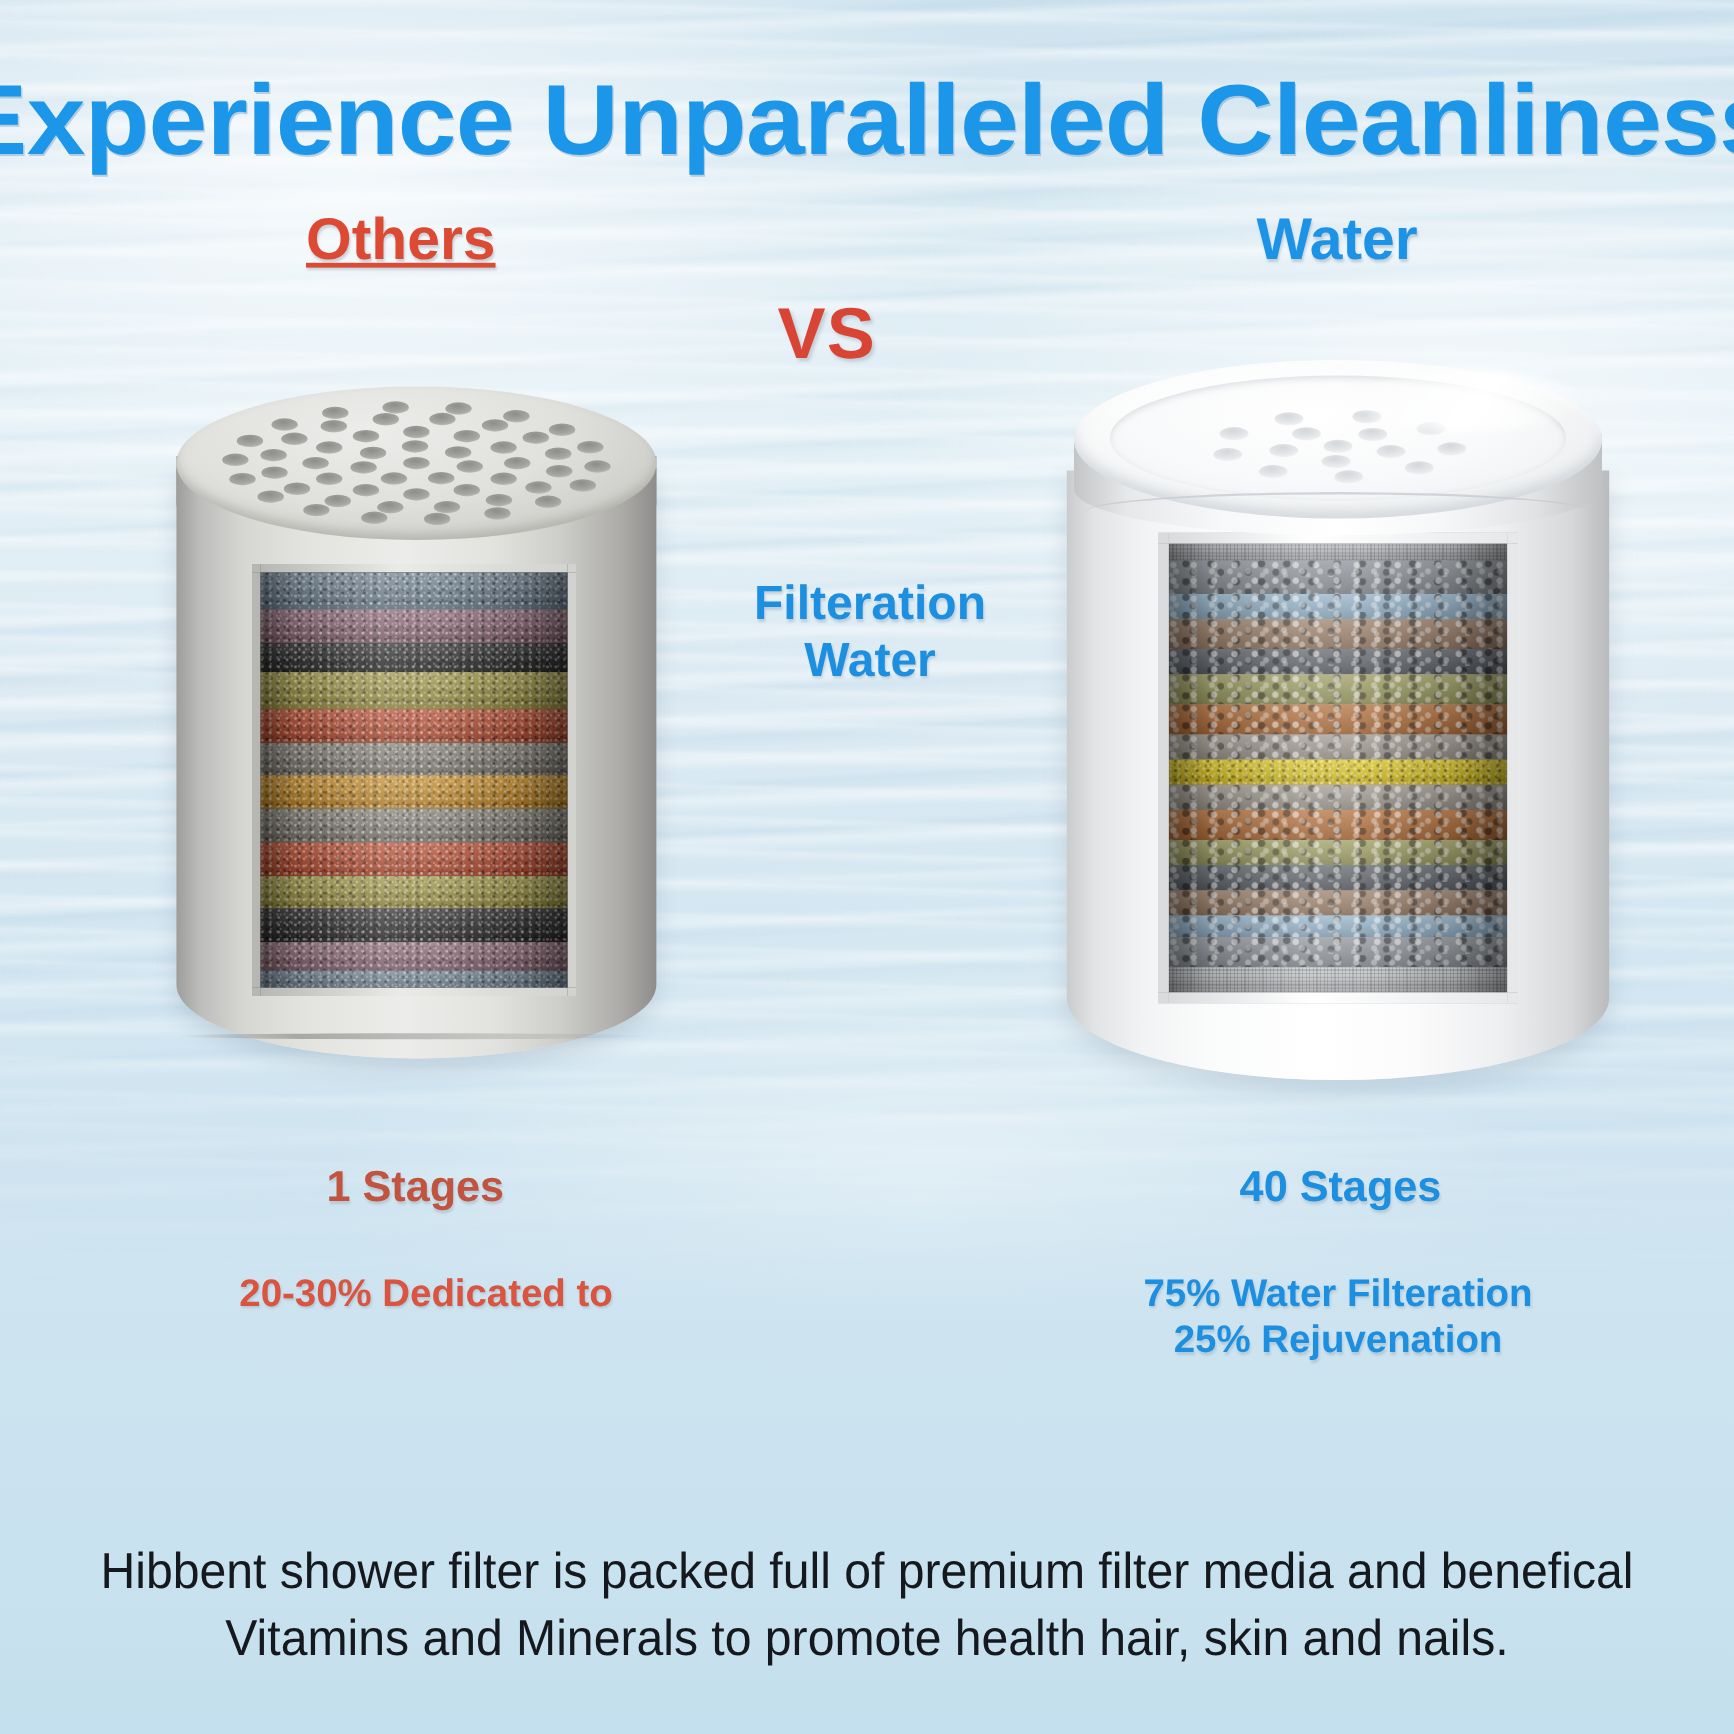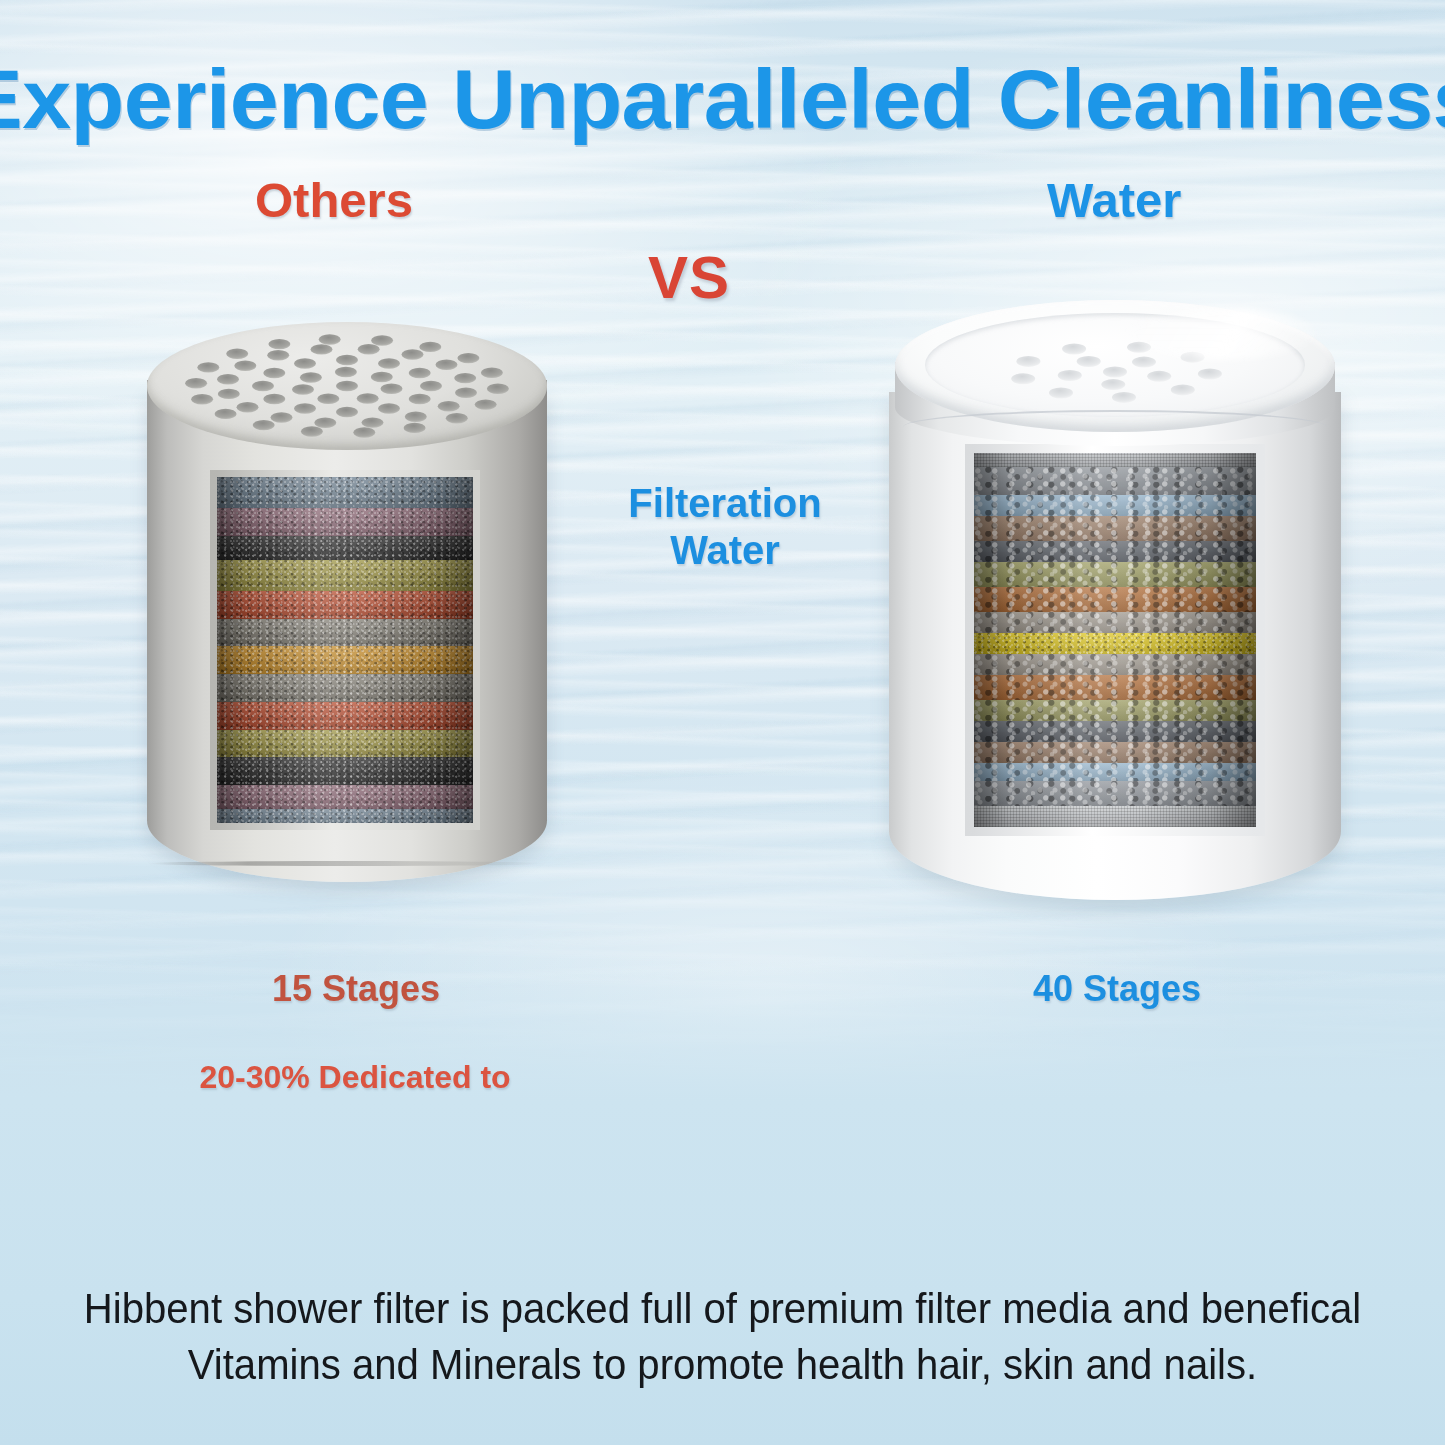--- a/index.html
+++ b/index.html
@@ -65,21 +65,21 @@
     white-space:nowrap;
   }
 
   .col-label{
     position:absolute;
     font-weight:700;
     font-size:49px;
     white-space:nowrap;
     text-shadow:1px 2px 2px rgba(120,140,160,.35);
   }
-  .col-label.others{ left:255px; top:172px; color:#DC4A33; }
+  .col-label.others{ left:255px; top:172px; color:#DC4A33;text-decoration:underline; }
   .col-label.ours  { left:1047px; top:172px; color:#1C93E6; }
 
   .vs{
     position:absolute; left:648px; top:243px;
     font-weight:700; font-size:60px; color:#D94535;
     letter-spacing:1px;
     text-shadow:2px 3px 3px rgba(120,130,150,.32);
   }
 
   .center-note{
@@ -433,26 +433,30 @@
               <ellipse cx="244.0" cy="47.3" rx="12" ry="5.5" fill="url(#hgU)"></ellipse>
               <ellipse cx="297.6" cy="57.2" rx="12" ry="5.5" fill="url(#hgU)"></ellipse>
             </g>
         </svg>
         <div class="cap-gloss"></div>
       </div>
       <div class="cap-seam"></div>
     </div>
   </div>
 
-  <div class="stages left">15 Stages</div>
+  <div class="stages left">1 Stages</div>
   <div class="stages right">40 Stages</div>
 
   <div class="spec left">
     <div>20-30% Dedicated to</div>
   </div>
 
+  <div class="spec right">
+    <div>75% Water Filteration</div>
+    <div>25% Rejuvenation</div>
+  </div>
 
   <div class="footer">
     <div>Hibbent shower filter is packed full of premium filter media and benefical</div>
     <div>Vitamins and Minerals to promote health hair, skin and nails.</div>
   </div>
 
 </div>
 
 </body></html>

